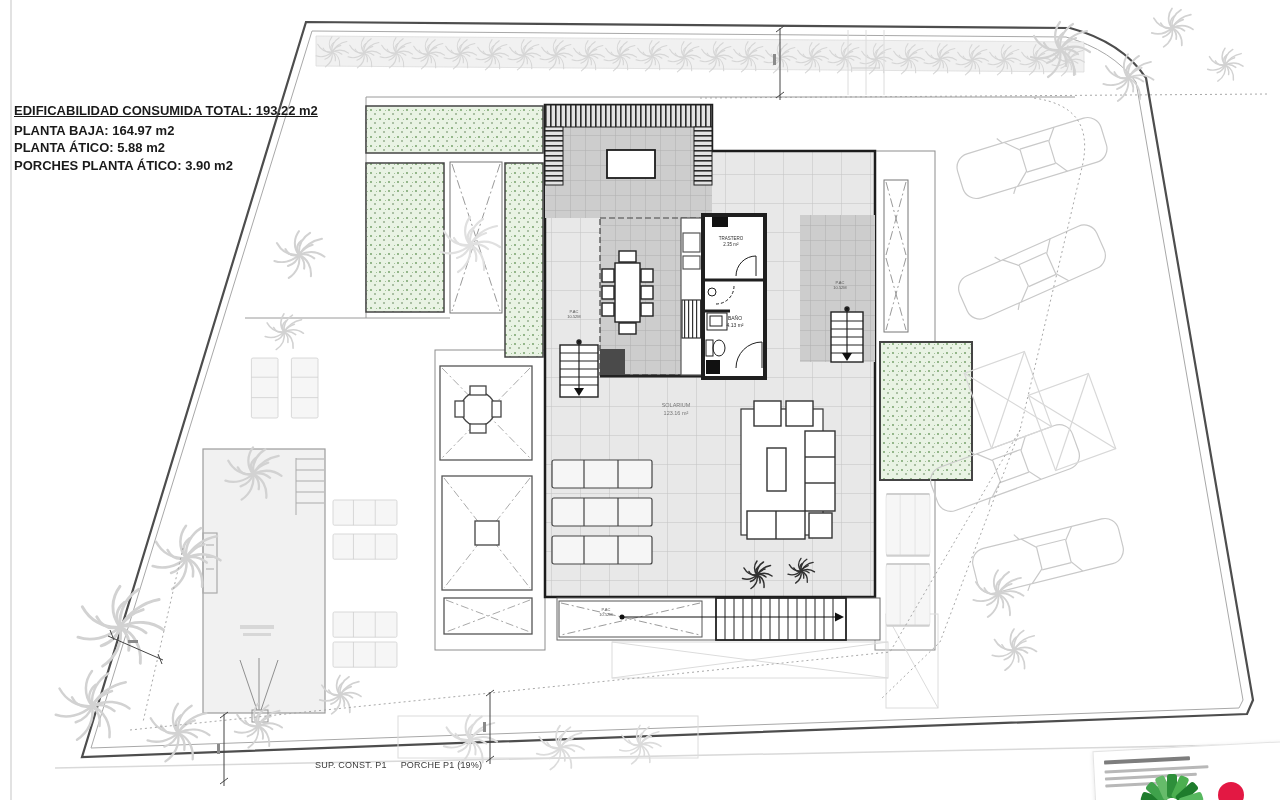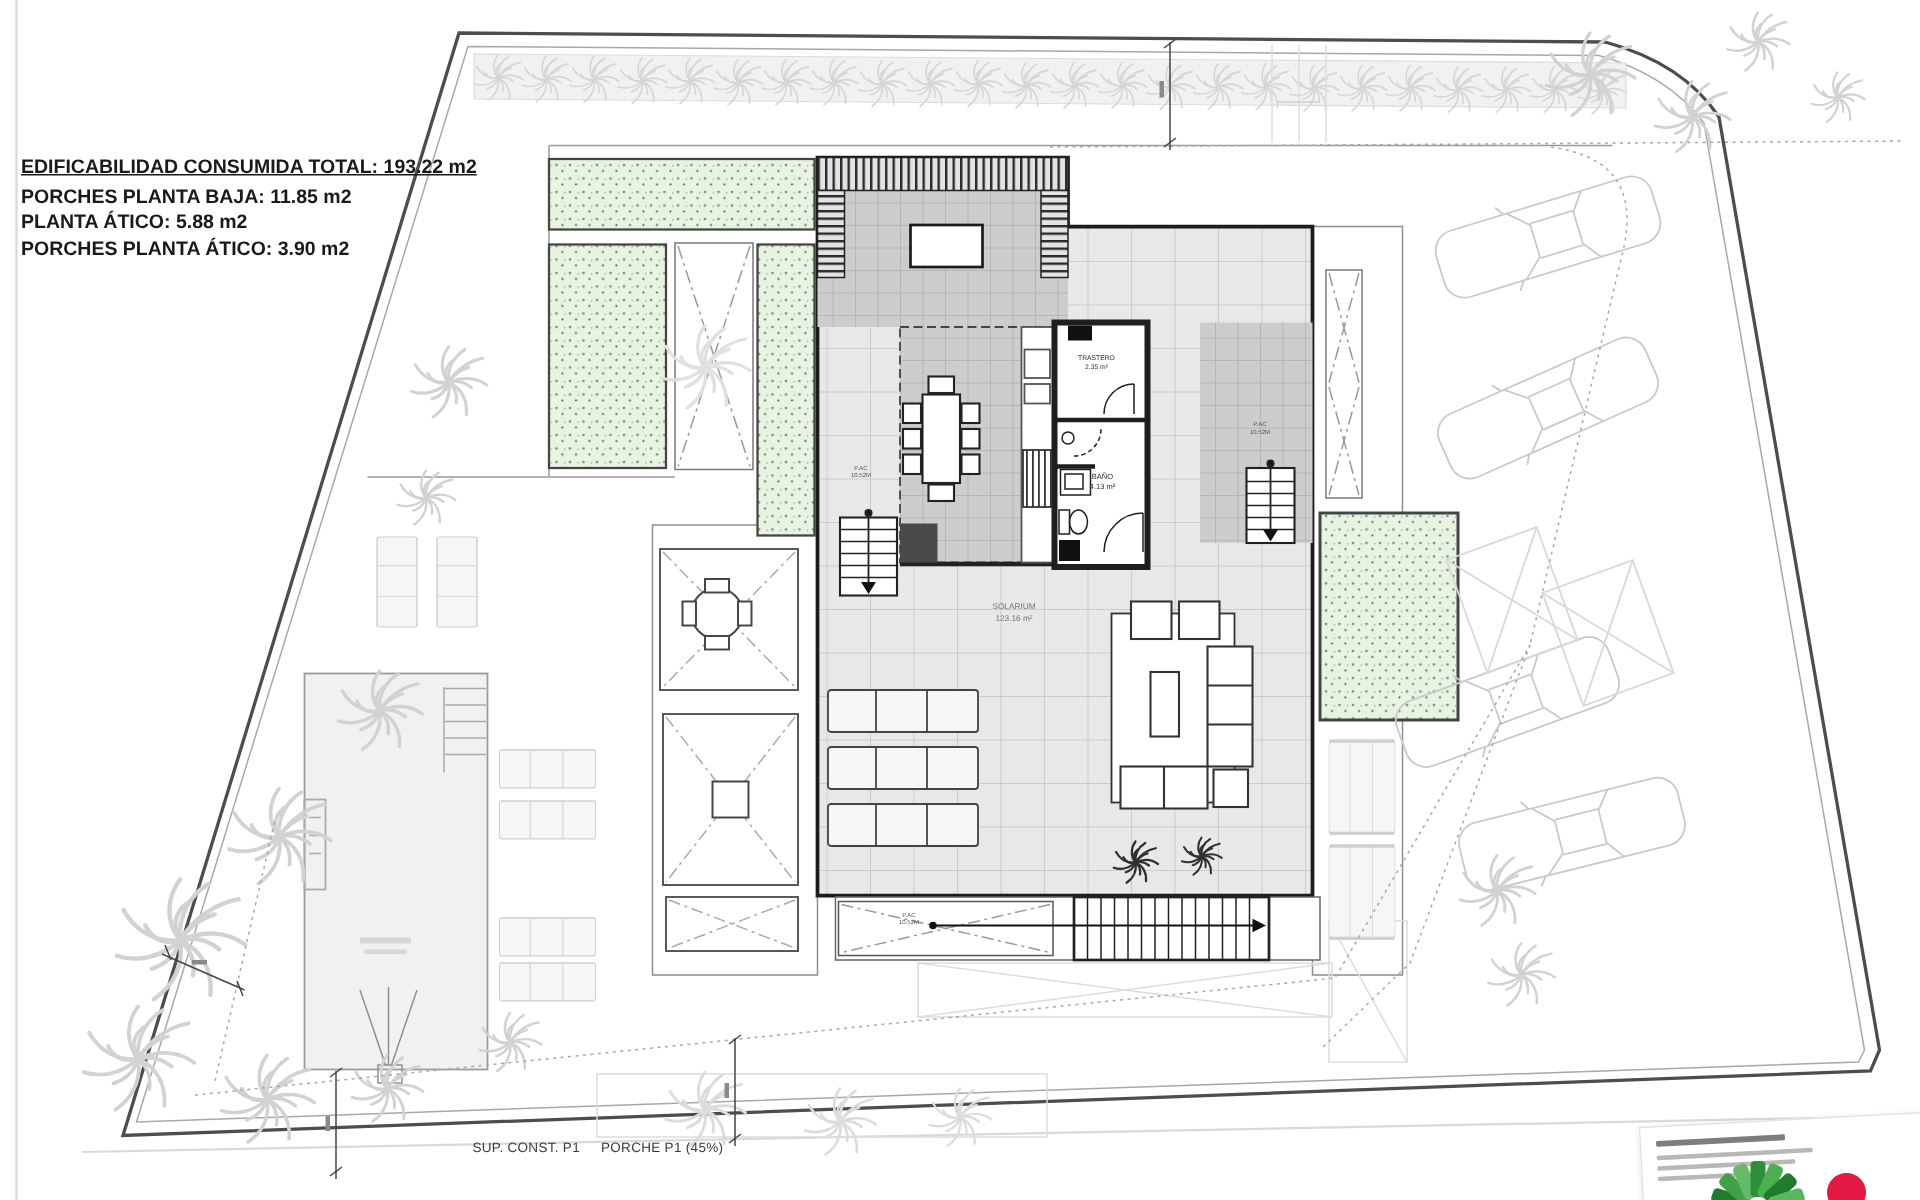--- a/index.html
+++ b/index.html
@@ -370,21 +370,21 @@
     <path d="M220 718 l8 -6 M220 784 l8 -6"></path>
     <rect x="217" y="744" width="3" height="10" fill="#8a8a8a" stroke="none"></rect>
     <line x1="490" y1="692" x2="490" y2="764"></line>
     <path d="M486 696 l8 -6 M486 762 l8 -6"></path>
     <rect x="483" y="722" width="3" height="10" fill="#8a8a8a" stroke="none"></rect>
   </g>
 </svg>
 
   <div class="abs titleblock">
     <div class="tb-total">EDIFICABILIDAD CONSUMIDA TOTAL: 193.22 m2</div>
-    <div>PORCHES PLANTA BAJA: 11.85 m2</div>
+    <div>PLANTA BAJA: 164.97 m2</div>
     <div>PLANTA ÁTICO: 5.88 m2</div>
     <div>PORCHES PLANTA ÁTICO: 3.90 m2</div>
   </div>
 
   <div class="lbl solarium-label">
     <div>SOLARIUM</div>
     <div>123.16 m²</div>
   </div>
   <div class="lbl trastero-label">
     <div>TRASTERO</div>
@@ -408,21 +408,21 @@
     <div>10.52M</div>
   </div>
 
   <div class="pool-bars">
     <div class="abs bar p1"></div>
     <div class="abs bar p2"></div>
   </div>
 
   <div class="abs footer">
     <span>SUP. CONST. P1</span>
-    <span>PORCHE P1 (45%)</span>
+    <span>PORCHE P1 (19%)</span>
   </div>
 
   <div class="abs card">
     <div class="bar b1"></div>
     <div class="bar b2"></div>
     <div class="bar b3"></div>
     <div class="bar b4"></div>
   </div>
   <svg class="abs" width="160" height="45" viewBox="0 0 160 45" style="left:1130px;top:758px">
     <g transform="translate(42,48)">

